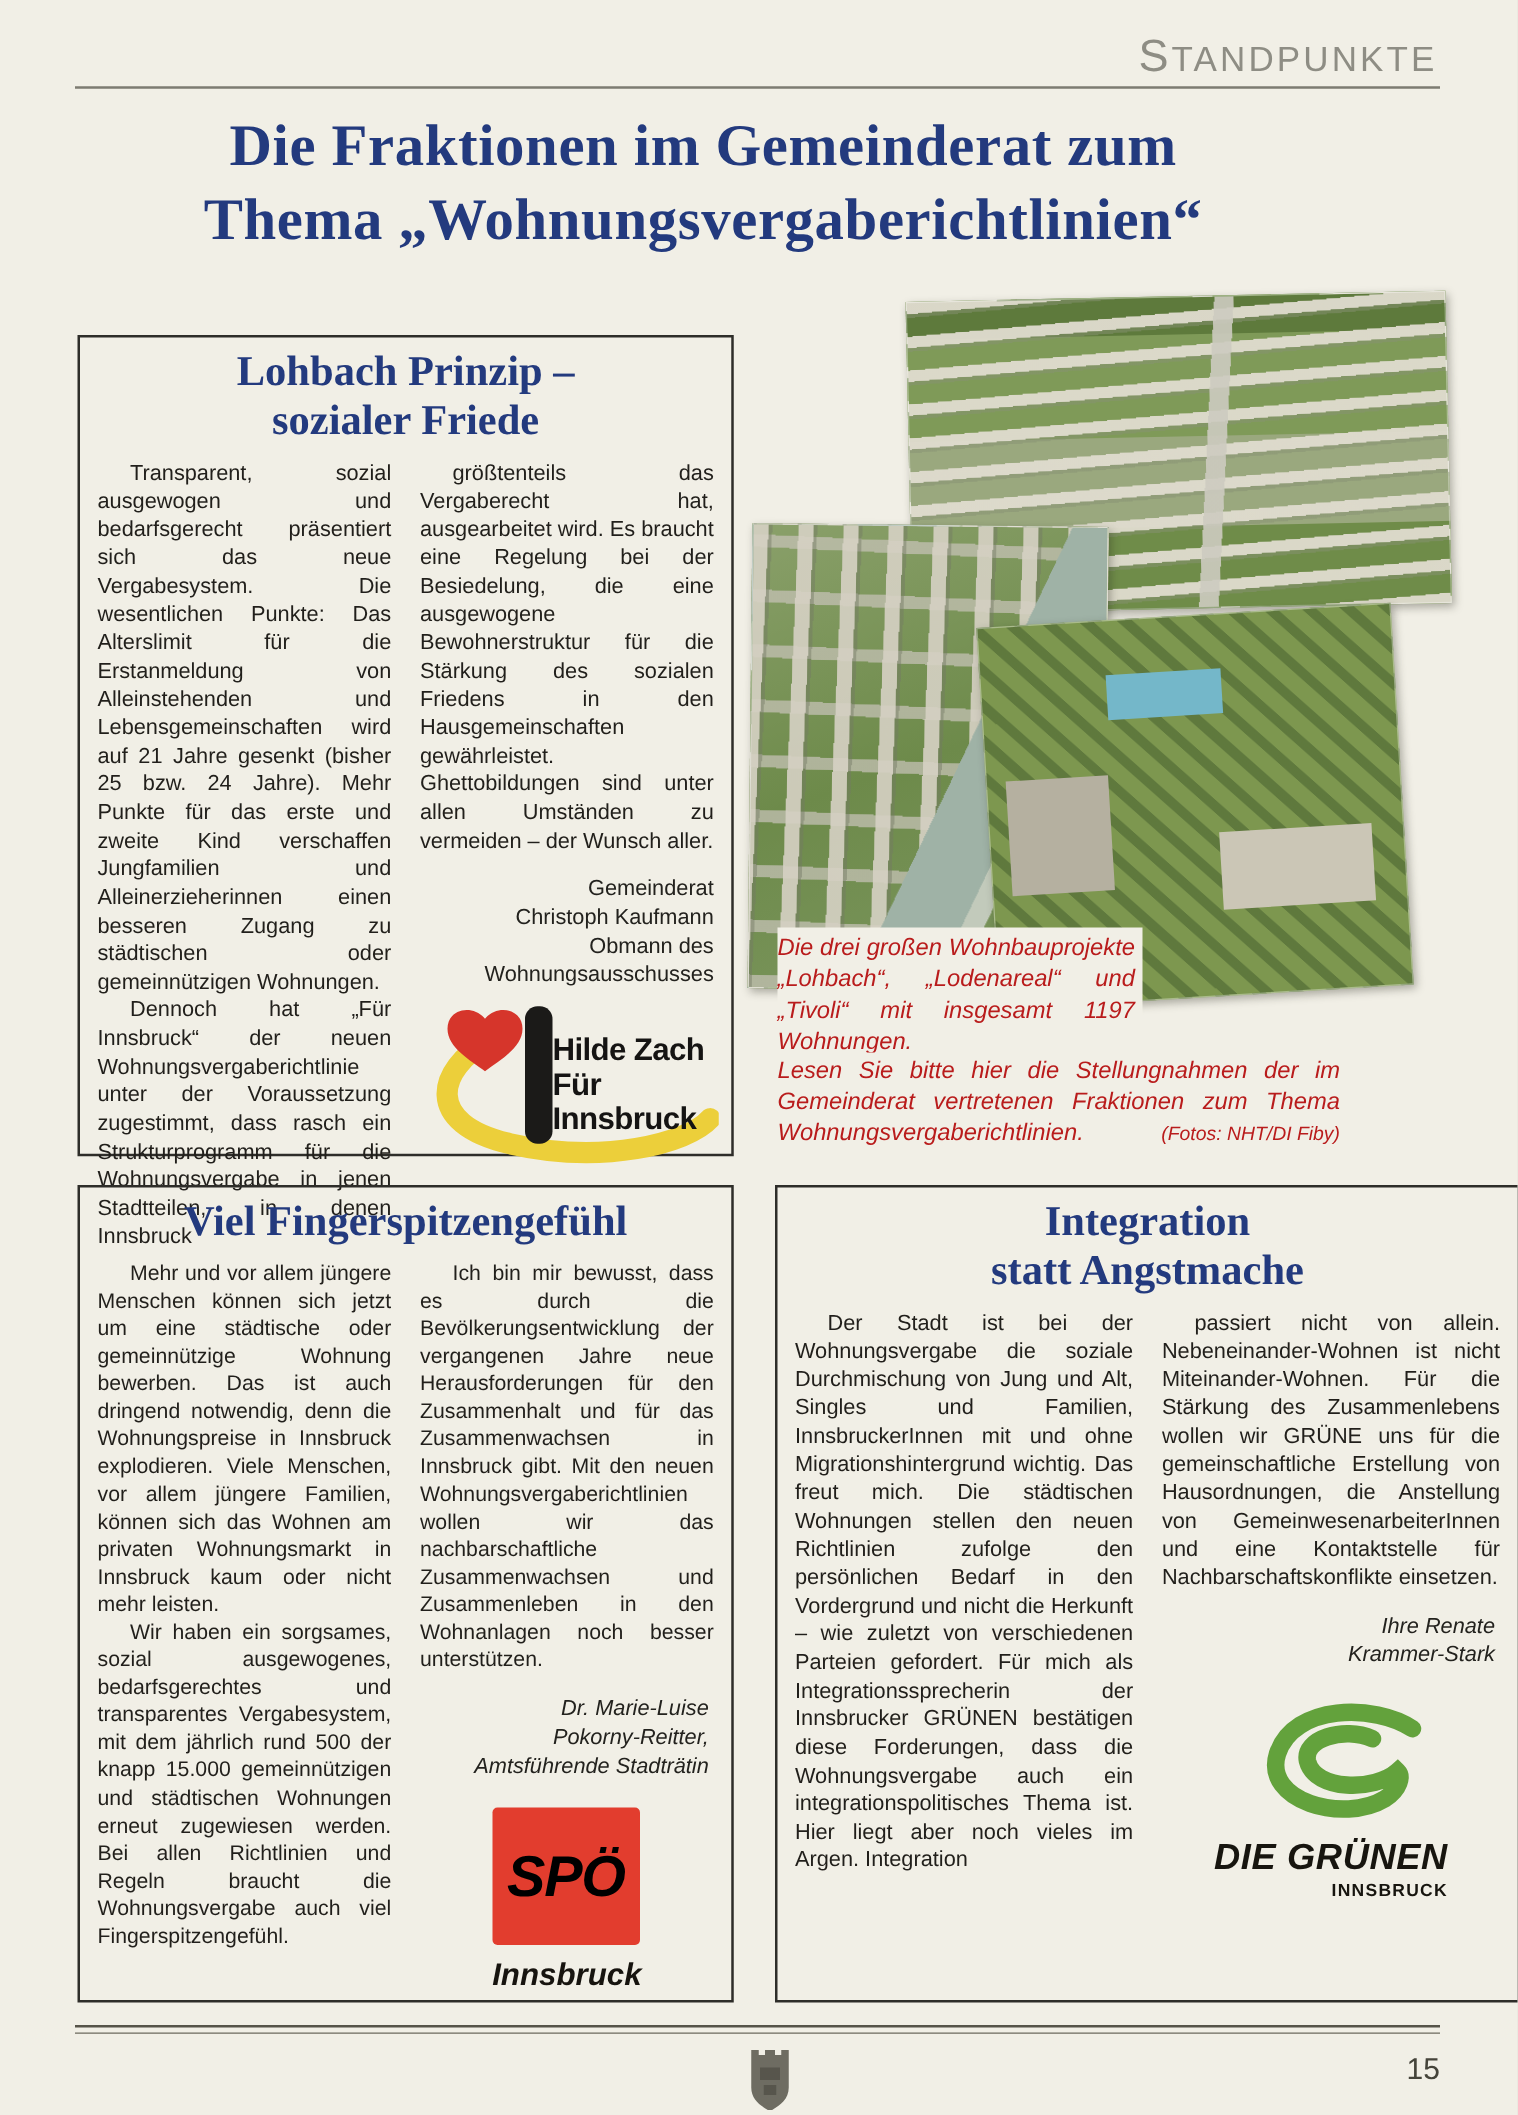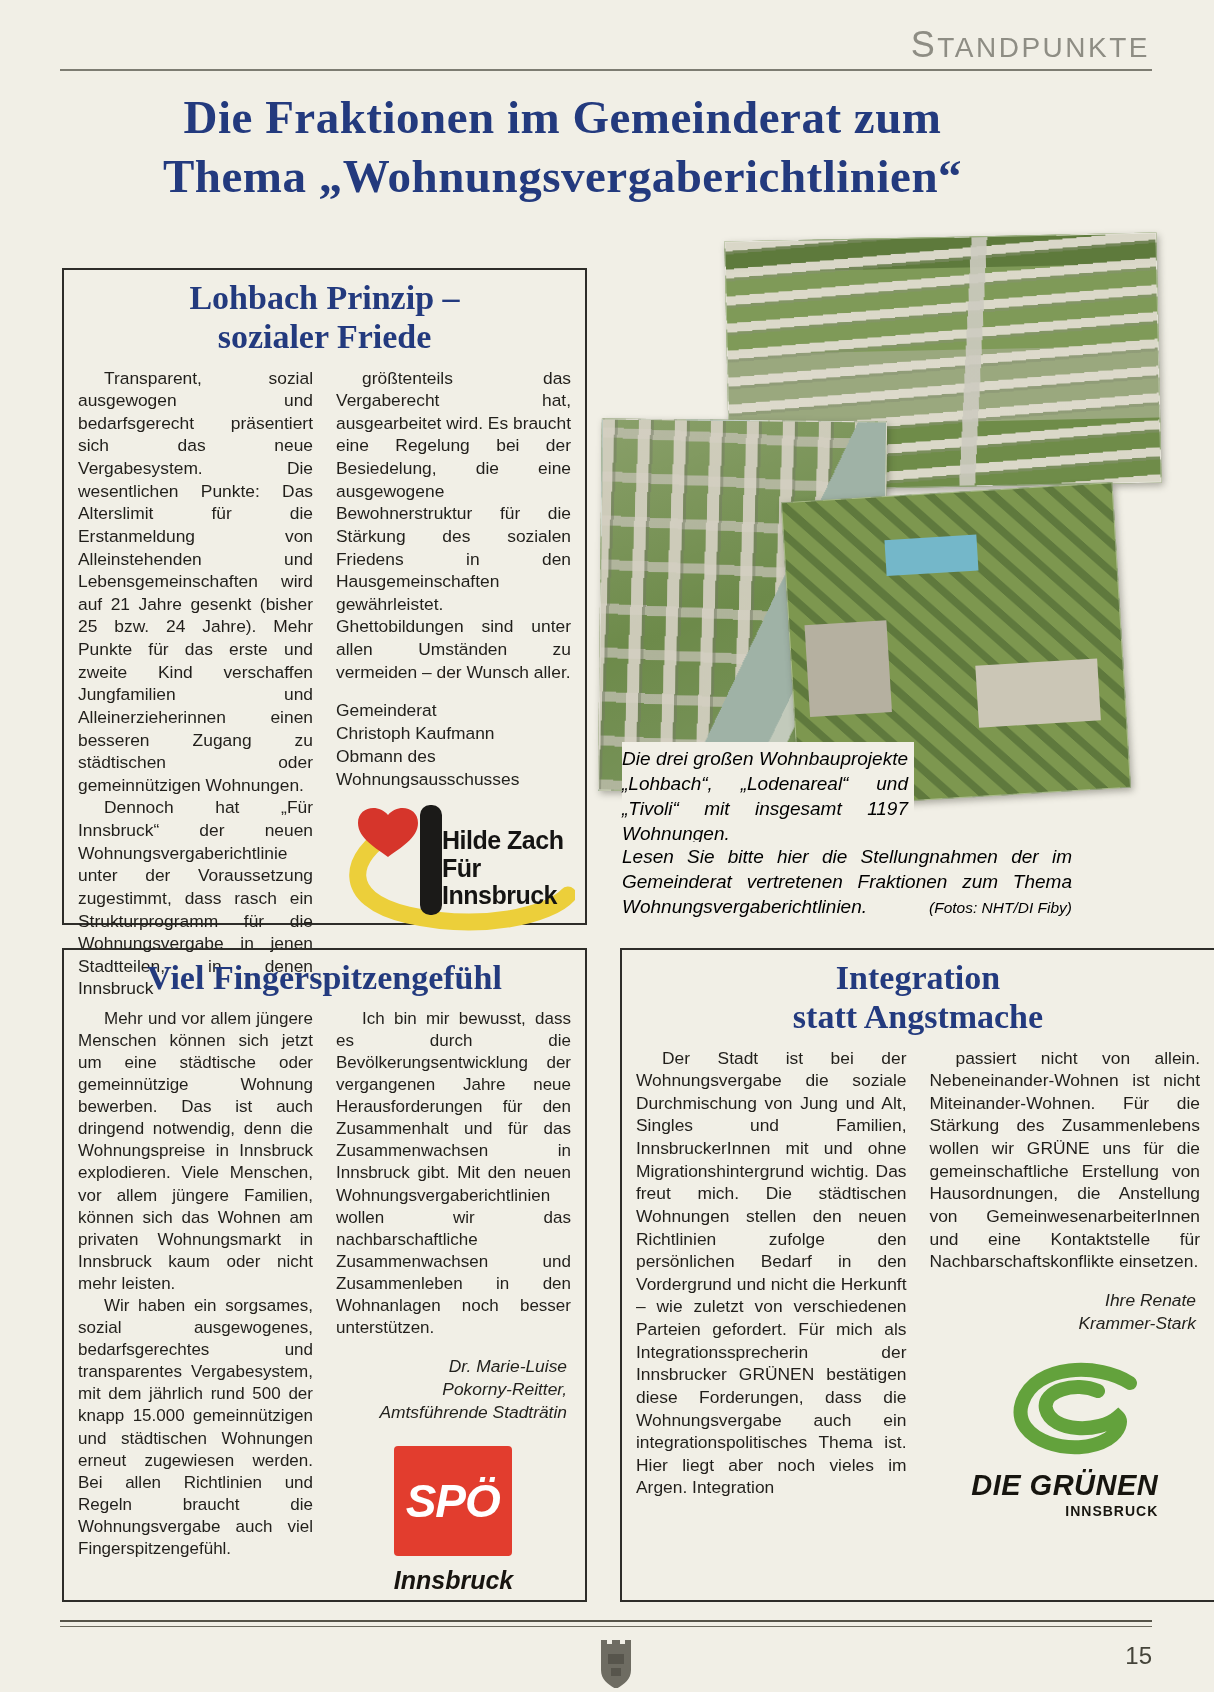--- a/index.html
+++ b/index.html
@@ -31,32 +31,32 @@
     font-size:34px; line-height:1.14; color:#233a7e; margin:9px 8px 8px;
   }
   .cols { display:flex; gap:23px; padding:2px 14px 0; }
   .col { flex:1; min-width:0; }
   .col p {
     font-size:17.4px; line-height:1.3; text-align:justify; text-indent:26px;
     hyphens:auto; -webkit-hyphens:auto; color:#211f1b;
   }
   .box2 .col p { font-size:17px; }
   .signature { margin-top:16px; font-size:17.4px; line-height:1.32; }
-  .sig-center { text-align:left; }
+  .sig-center { text-align:right; }
   .sig-right { text-align:right; font-style:italic; padding-right:4px; }
   
   .hz-logo { position:relative; width:245px; height:132px; margin:10px 0 0 -6px; }
   .hz-logo svg { position:absolute; left:0; top:0; }
   .hz-text { position:absolute; left:112px; top:26px; font-weight:bold; font-size:25px; line-height:1.1; color:#151413; letter-spacing:-0.5px; }
   
   .spo-logo { margin:22px auto 0; width:fit-content; text-align:center; }
   .spo-square {
     width:118px; height:110px; background:#e23d2e; border-radius:4px;
     display:flex; align-items:center; justify-content:center;
-    color:#ffffff; font-weight:bold; font-style:italic; font-size:46px; letter-spacing:-1px;text-align:right;
+    color:#000000; font-weight:bold; font-style:italic; font-size:46px; letter-spacing:-1px;text-align:right;
   }
   .spo-sub { margin-top:10px; font-weight:bold; font-style:italic; font-size:25px; color:#17140f; }
   
   .gruene-logo { margin:26px auto 12px; width:fit-content; text-align:center; }
   .gruene-text { display:inline-block; margin-top:4px; }
   .gruene-name { font-weight:bold; font-style:italic; font-size:29px; letter-spacing:.5px; color:#17150f; }
   .gruene-sub { text-align:right; font-weight:bold; font-size:14px; letter-spacing:1px; color:#17150f; margin-top:1px; }
   
   .collage { position:absolute; left:560px; top:230px; width:600px; height:700px; }
   .photo { position:absolute; box-shadow:2px 3px 7px rgba(40,40,30,.35); border:1px solid rgba(255,255,255,.35); }
@@ -82,21 +82,21 @@
     background-color:#7d974f;
     background-image:
       linear-gradient(#74b7c9,#74b7c9),
       linear-gradient(#cbc6b6,#cbc6b6),
       linear-gradient(#b5b0a0,#b5b0a0),
       repeating-linear-gradient(45deg, rgba(58,84,40,.45) 0 8px, transparent 8px 21px);
     background-size:92px 36px, 122px 62px, 82px 92px, 100% 100%;
     background-position:42% 16%, 88% 72%, 6% 58%, 0 0;
     background-repeat:no-repeat, no-repeat, no-repeat, repeat;
   }
-  .caption { position:absolute; background:#f1efe6; font-style:italic; font-size:19px; line-height:25px; color:#000000; }
+  .caption { position:absolute; background:#f1efe6; font-style:italic; font-size:19px; line-height:25px; color:#b91c1c; }
   .caption p { text-align:justify; hyphens:auto; -webkit-hyphens:auto; }
   .cap1 { left:62px; top:512px; width:292px; padding:4px 6px 4px 0; }
   .cap2 { left:62px; top:612px; width:450px; padding:2px 0 4px; }
   .credit { float:right; font-size:15.5px; margin-top:1px; }
   
   .footer-rule1 { position:absolute; left:60px; top:1620px; width:1092px; border-top:2px solid #565449; }
   .footer-rule2 { position:absolute; left:60px; top:1626px; width:1092px; border-top:1px solid #6c6a5e; }
   .footer-left { position:absolute; left:62px; top:1737px; font-size:23.5px; letter-spacing:.5px; color:#45443a; }
   .footer-page { position:absolute; right:62px; top:1642px; font-size:24px; color:#45443a; }
   .crest { position:absolute; left:598px; top:1634px; }

